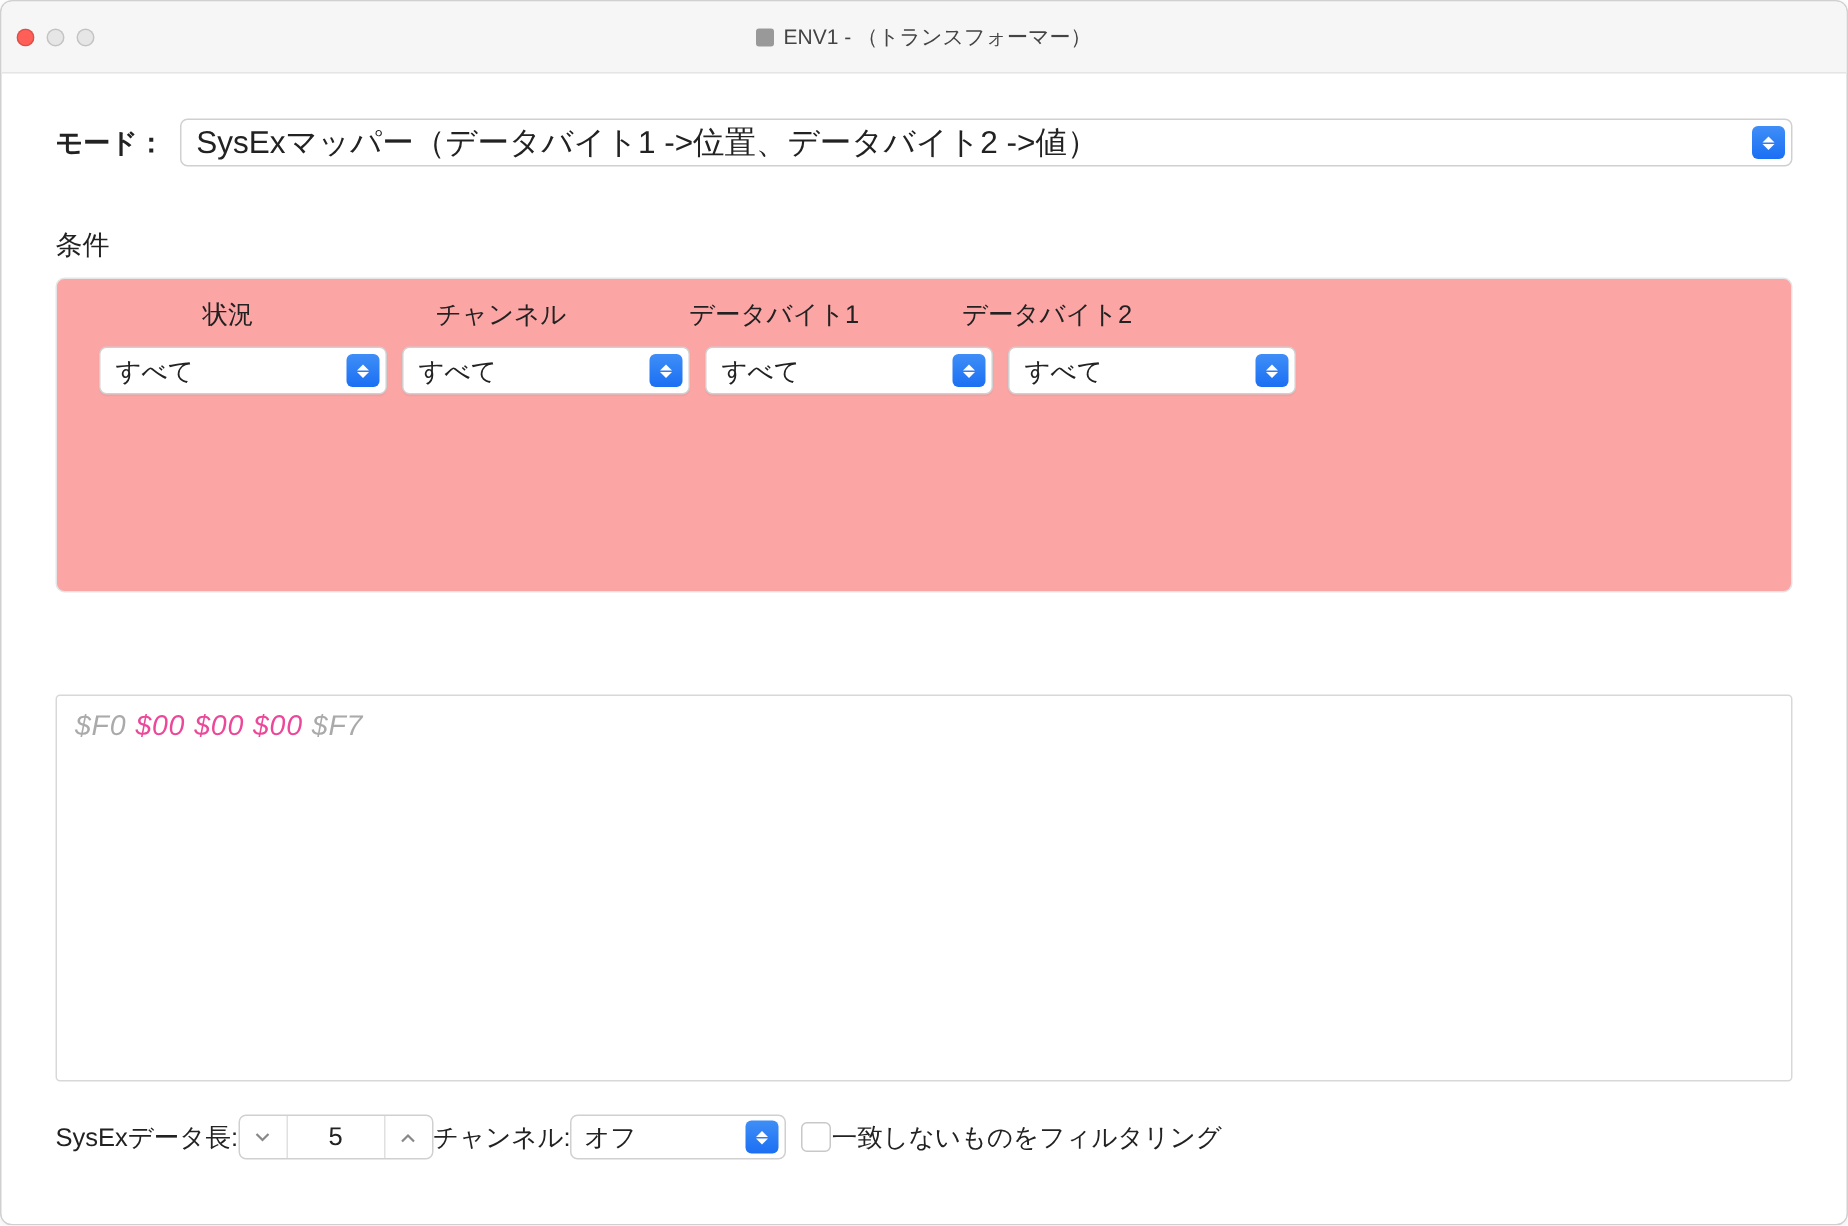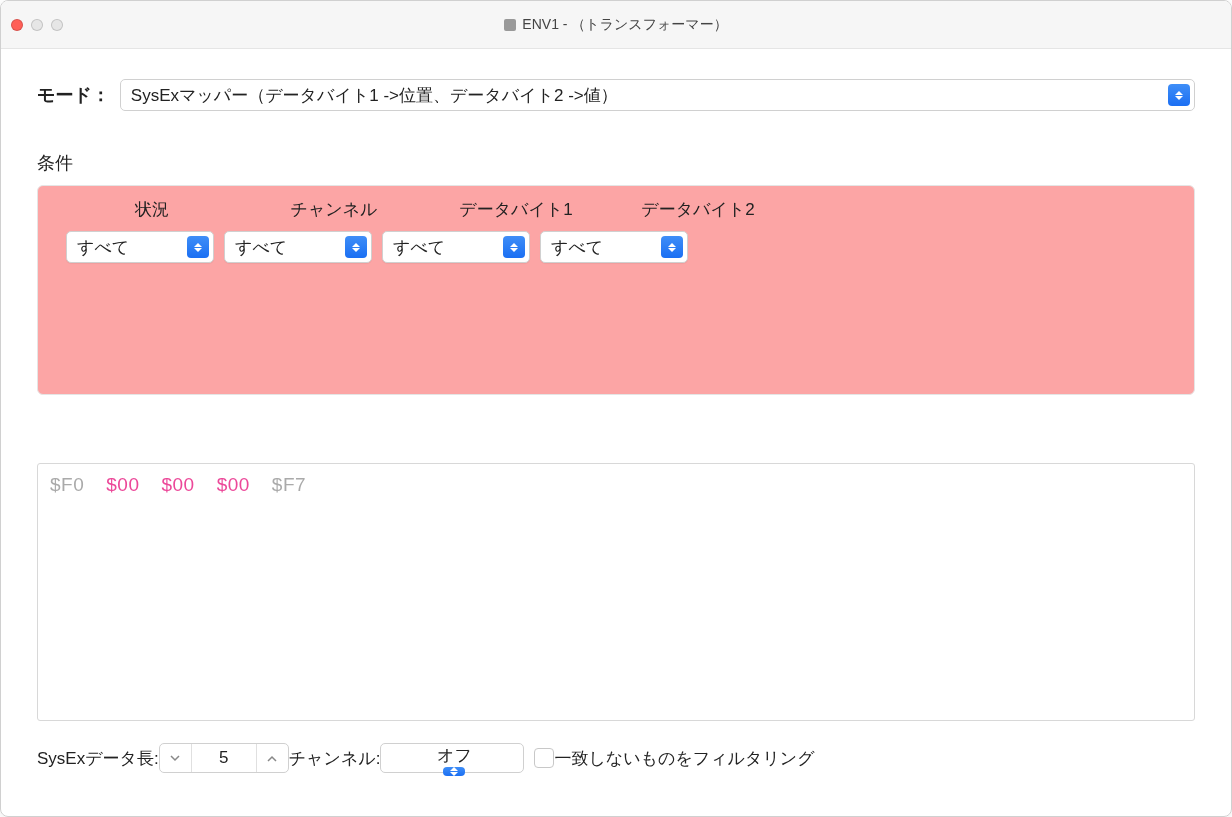--- a/index.html
+++ b/index.html
@@ -89,21 +89,21 @@
     }
     .big-select {
       flex: 1;
       height: 32px;
       border: 1px solid #d0d0d0;
       border-radius: 5px;
       background: #fff;
       display: flex;
       align-items: center;
       padding: 0 4px 0 10px;
-      font-size: 17px;
+      font-size: 21px;
       position: relative;
       gap: 29px;
     }
     .select-text {
       flex: 1;
     }
     .select-caret {
       width: 22px;
       height: 22px;
       border-radius: 4px;
@@ -142,21 +142,21 @@
     .cond-header, .cond-select-wrap {
       width: 172px;
       text-align: center;
       font-size: 17px;
     }
     .cond-selects {
       display: flex;
       gap: 10px;
     }
     .small-select {
-      width: 148px;
+      width: 192px;
       height: 32px;
       border: 1px solid #d0d0d0;
       border-radius: 5px;
       background: #fff;
       display: flex;
       align-items: center;
       padding: 0 4px 0 10px;
       font-size: 17px;
       box-shadow: 0 1px 1px rgba(0,0,0,0.05);
     }
@@ -167,21 +167,22 @@
       border-radius: 3px;
       background: #fff;
       min-height: 258px;
       padding: 10px 12px;
       font-family: "Helvetica Neue", sans-serif;
       font-size: 19px;
       letter-spacing: 0.5px;
     }
     .data-bytes {
       display: flex;
-      gap: 22px;
+      gap: 6px;
+      font-style: italic;
     }
     .byte {
       color: #ec4899;
     }
     .byte-dim {
       color: #aaa;
     }
     .bottom-row {
       display: flex;
       align-items: center;
@@ -218,21 +219,20 @@
     .checksum-select {
       width: 144px;
       height: 30px;
       border: 1px solid #d0d0d0;
       border-radius: 5px;
       background: #fff;
       display: flex;
       align-items: center;
       padding: 0 4px 0 8px;
       font-size: 17px;
-      flex-direction: column;
     }
     .checksum-select .select-text { flex: 1; }
     .checkbox {
       width: 20px;
       height: 20px;
       border: 1px solid #c8c8c8;
       border-radius: 4px;
       background: #fff;
       margin-left: 10px;
       flex-shrink: 0;

